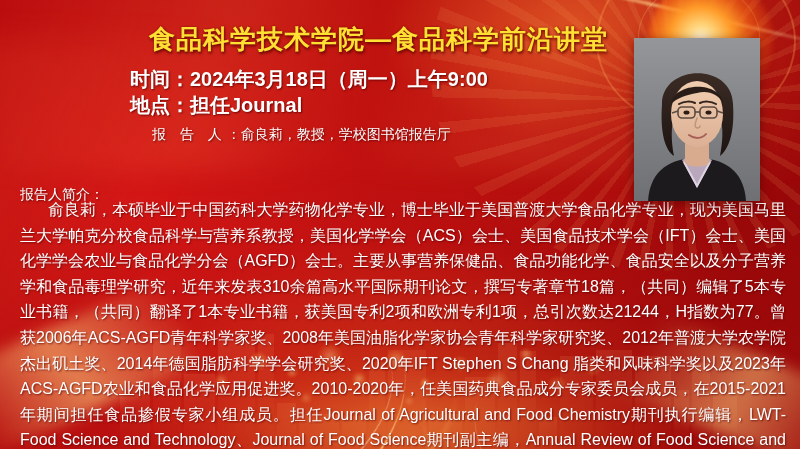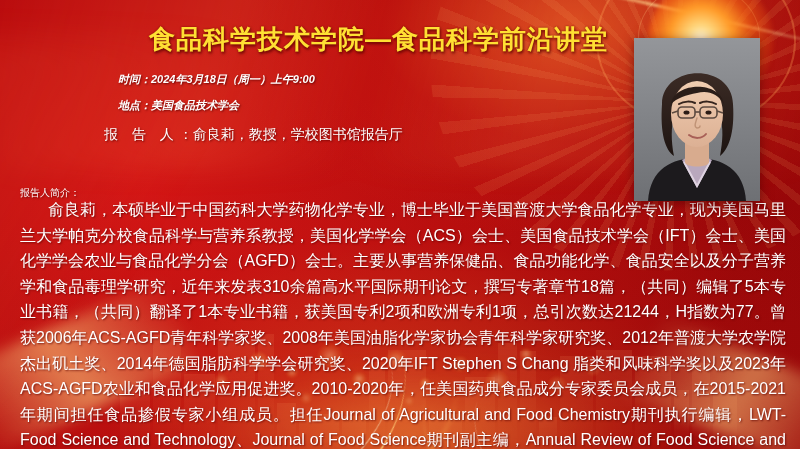--- a/index.html
+++ b/index.html
@@ -147,46 +147,45 @@
     padding-right: 43px;
     font-size: 26px;
     font-weight: bold;
     letter-spacing: 1px;
     color: #ffe033;
     text-shadow: 0 0 2px rgba(120,20,0,0.9), 1px 2px 3px rgba(90,0,0,0.85);
   }
 
   .meta {
     position: absolute;
-    left: 118px; top: 66px;
+    left: 130px; top: 66px;
     color: #ffffff;
-    font-size: 11px;
+    font-size: 20px;
     font-weight: bold;
     line-height: 26px;
     text-shadow: 1px 1px 2px rgba(90,0,0,0.8);
-    font-style: italic;
   }
   .meta .row { white-space: nowrap; }
 
   .talk {
     position: absolute;
     left: 104px; top: 122px;
     color: #ffffff;
     font-size: 14px;
     line-height: 24px;
     text-shadow: 1px 1px 2px rgba(90,0,0,0.8);
   }
   .talk .row { white-space: nowrap; }
-  .talk .spaced { letter-spacing: 5px; }
+  .talk .spaced { letter-spacing: 5px; margin-left: 48px; }
 
   .bio-head {
     position: absolute;
     left: 20px; top: 186px;
     color: #ffffff;
-    font-size: 10px;
+    font-size: 14px;
     text-shadow: 1px 1px 2px rgba(90,0,0,0.8);
   }
 
   .bio-body {
     position: absolute;
     left: 20px; top: 197px;
     width: 766px;
     color: #ffffff;
     font-size: 16px;
     line-height: 25.6px;
@@ -273,21 +272,21 @@
 
   <div class="content">
 
     <div class="title">食品科学技术学院—食品科学前沿讲堂</div>
 
     <div class="meta">
       <div class="row">
         <span>时间</span><span>：</span><span>2024年3月18日（周一）上午9:00</span>
       </div>
       <div class="row">
-        <span>地点</span><span>：</span><span>美国食品技术学会</span>
+        <span>地点</span><span>：</span><span>担任Journal</span>
       </div>
     </div>
 
     <div class="talk">
       <div class="row">
         <span class="spaced">报 告 人</span><span>：</span><span>俞良莉，教授，学校图书馆报告厅</span>
       </div>
     </div>
 
     <div class="bio-head">报告人简介：</div>

